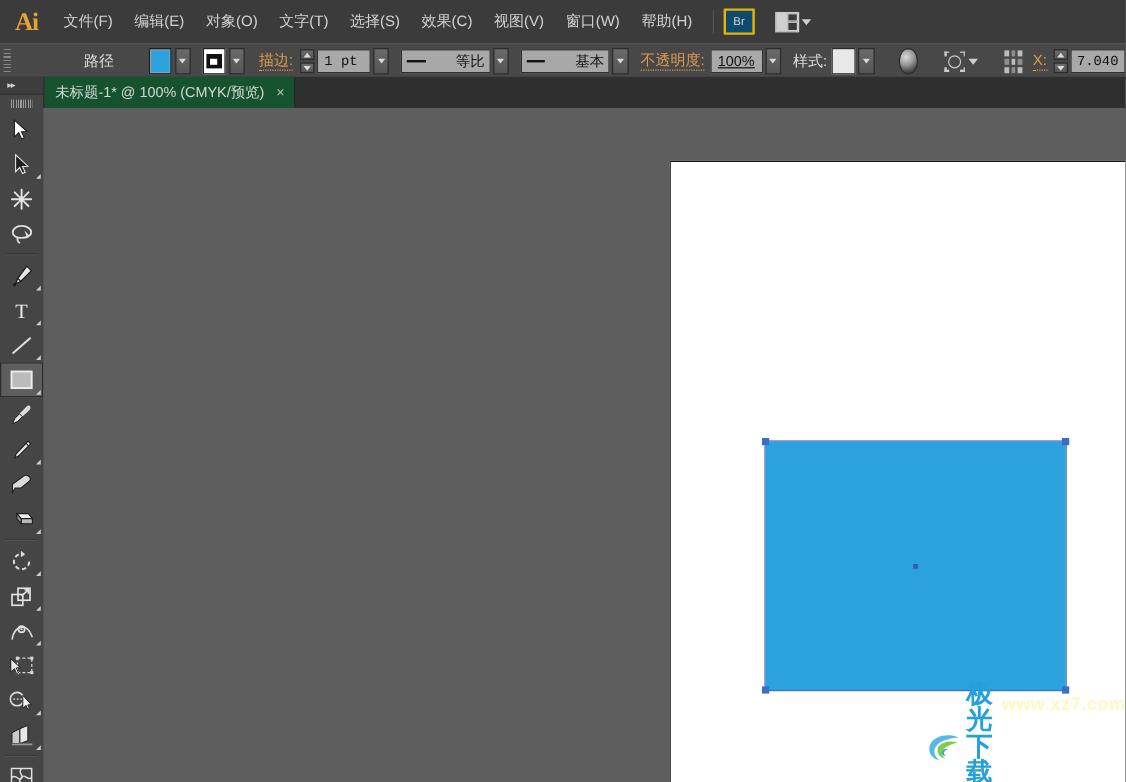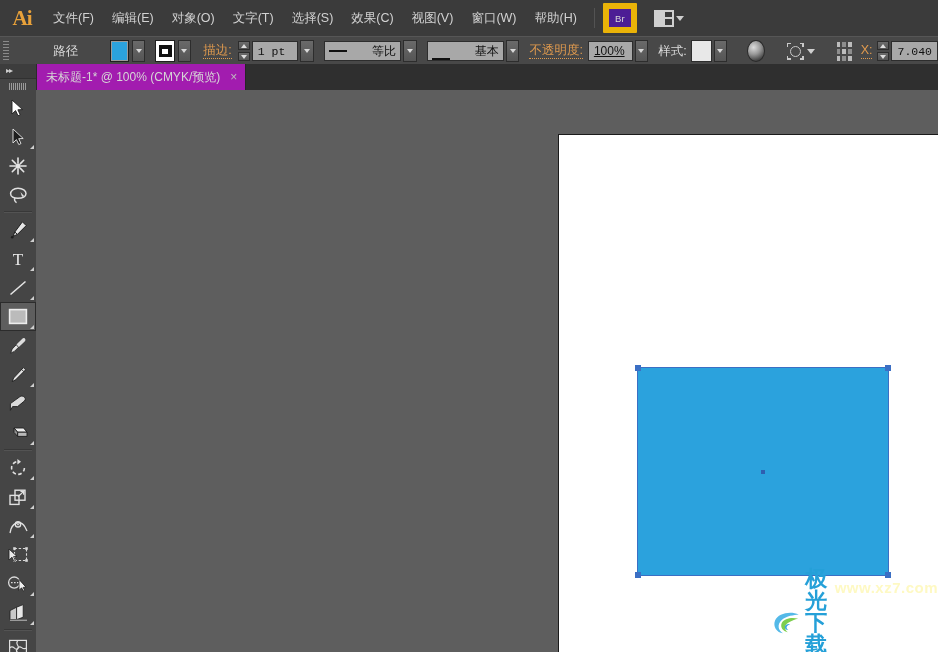--- a/index.html
+++ b/index.html
@@ -21,21 +21,21 @@
     width:44px;height:36px;display:flex;align-items:center;justify-content:center;
     color:#e8a13a;font-size:21px;font-weight:bold;letter-spacing:-1px;
     font-family:"Liberation Serif","DejaVu Serif",serif;
   }
   .menu-item{
     padding:0 9px;height:36px;line-height:36px;
     color:#d2d2d2;font-size:12.5px;white-space:nowrap;cursor:default;
   }
   .menu-sep{width:1px;height:20px;background:#535353;margin:0 8px;}
   .br-btn{
-    width:22px;height:18px;background:#4c1d95;border:6px solid #eab308;
+    width:22px;height:18px;background:#0c4a6e;border:2px solid #eab308;
     color:#d8d8d8;font-size:9.5px;display:flex;align-items:center;justify-content:center;
     border-radius:1px;
   }
   .arrange-btn{display:flex;align-items:center;gap:2px;padding:0 4px;}
   .arrange-glyph{
     width:18px;height:15px;border:1.5px solid #d0d0d0;
     display:grid;grid-template-columns:1fr 1fr;grid-template-rows:1fr 1fr;
   }
   .arrange-glyph i{border:0.5px solid #d0d0d0;display:block;}
   .arrange-glyph i:nth-child(1){grid-row:1/3;background:#d0d0d0;}
@@ -126,21 +126,21 @@
   }
   .transform-icon i.dim{background:#8e8e8e;}
 
   
   .tabbar{
     position:absolute;left:0;top:64px;width:938px;height:26px;
     background:#2f2f2f;border-bottom:1px solid #1e1e1e;
   }
   .doctab{
     position:absolute;left:36px;top:0;height:26px;
-    background:#a21caf;border-right:1px solid #262626;
+    background:#14532d;border-right:1px solid #262626;
     display:flex;align-items:center;padding:0 8px 0 10px;gap:10px;box-sizing:border-box;
   }
   .doctab .tabtext{color:#d6d6d6;font-size:12px;white-space:nowrap;}
   .tabclose{color:#bdbdbd;font-size:12px;line-height:1;cursor:pointer;}
 
   
   .toolbar{
     position:absolute;left:0;top:64px;width:36px;height:588px;
     background:#454545;border-right:1px solid #2b2b2b;
   }
@@ -243,21 +243,21 @@
           <i></i>
           <i></i>
         </span>
       <span class="caret"></span>
     </div>
   </div>
 
   <div class="controlbar">
     <div class="grip"></div>
 
-    <div class="cb-label" style="margin-left:4px;width:62px;padding-left:36px;">路径</div>
+    <div class="cb-label" style="margin-left:21px;width:62px;padding-left:36px;">路径</div>
 
     <div class="swatch-box" style="background:#2ba2dd;margin-left:8px;"></div>
     <div class="dd-btn" style="margin-left:3px;">
       <span class="caret"></span>
     </div>
 
     <div class="stroke-swatch" style="margin-left:10px;">
       <span>
           <i></i>
         </span>
@@ -281,21 +281,21 @@
     </div>
 
     <div class="combo" style="width:96px;margin-left:10px;">
       <span class="line"></span>
       <span class="ctext">等比</span>
     </div>
     <div class="dd-btn" style="margin-left:2px;">
       <span class="caret"></span>
     </div>
 
-    <div class="combo" style="width:96px;margin-left:10px;align-items:flex-end;">
+    <div class="combo" style="width:96px;margin-left:10px;">
       <span class="line"></span>
       <span class="ctext">基本</span>
     </div>
     <div class="dd-btn" style="margin-left:2px;">
       <span class="caret"></span>
     </div>
 
     <div class="dotted-label" style="margin-left:10px;text-align:right;">不透明度:</div>
     <div class="field sans" style="width:54px;margin-left:5px;">100%</div>
     <div class="dd-btn" style="margin-left:2px;">

